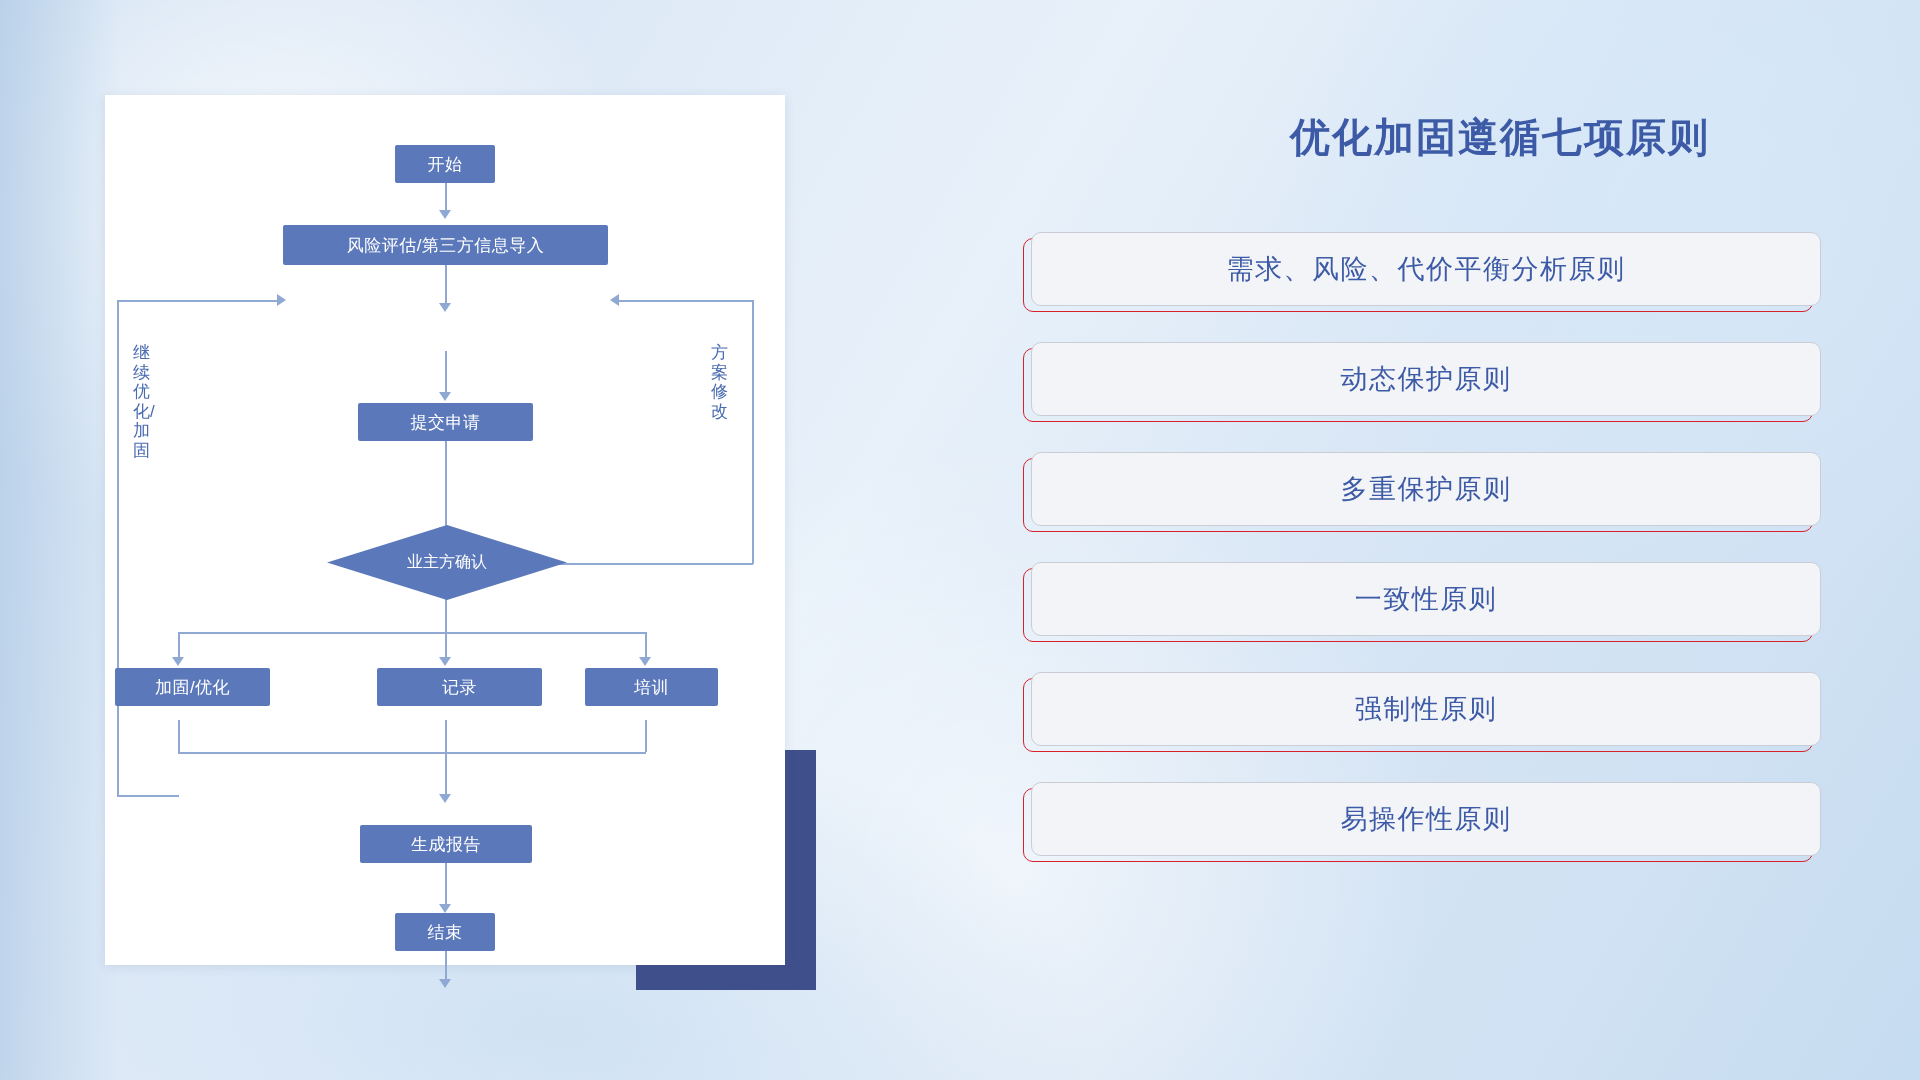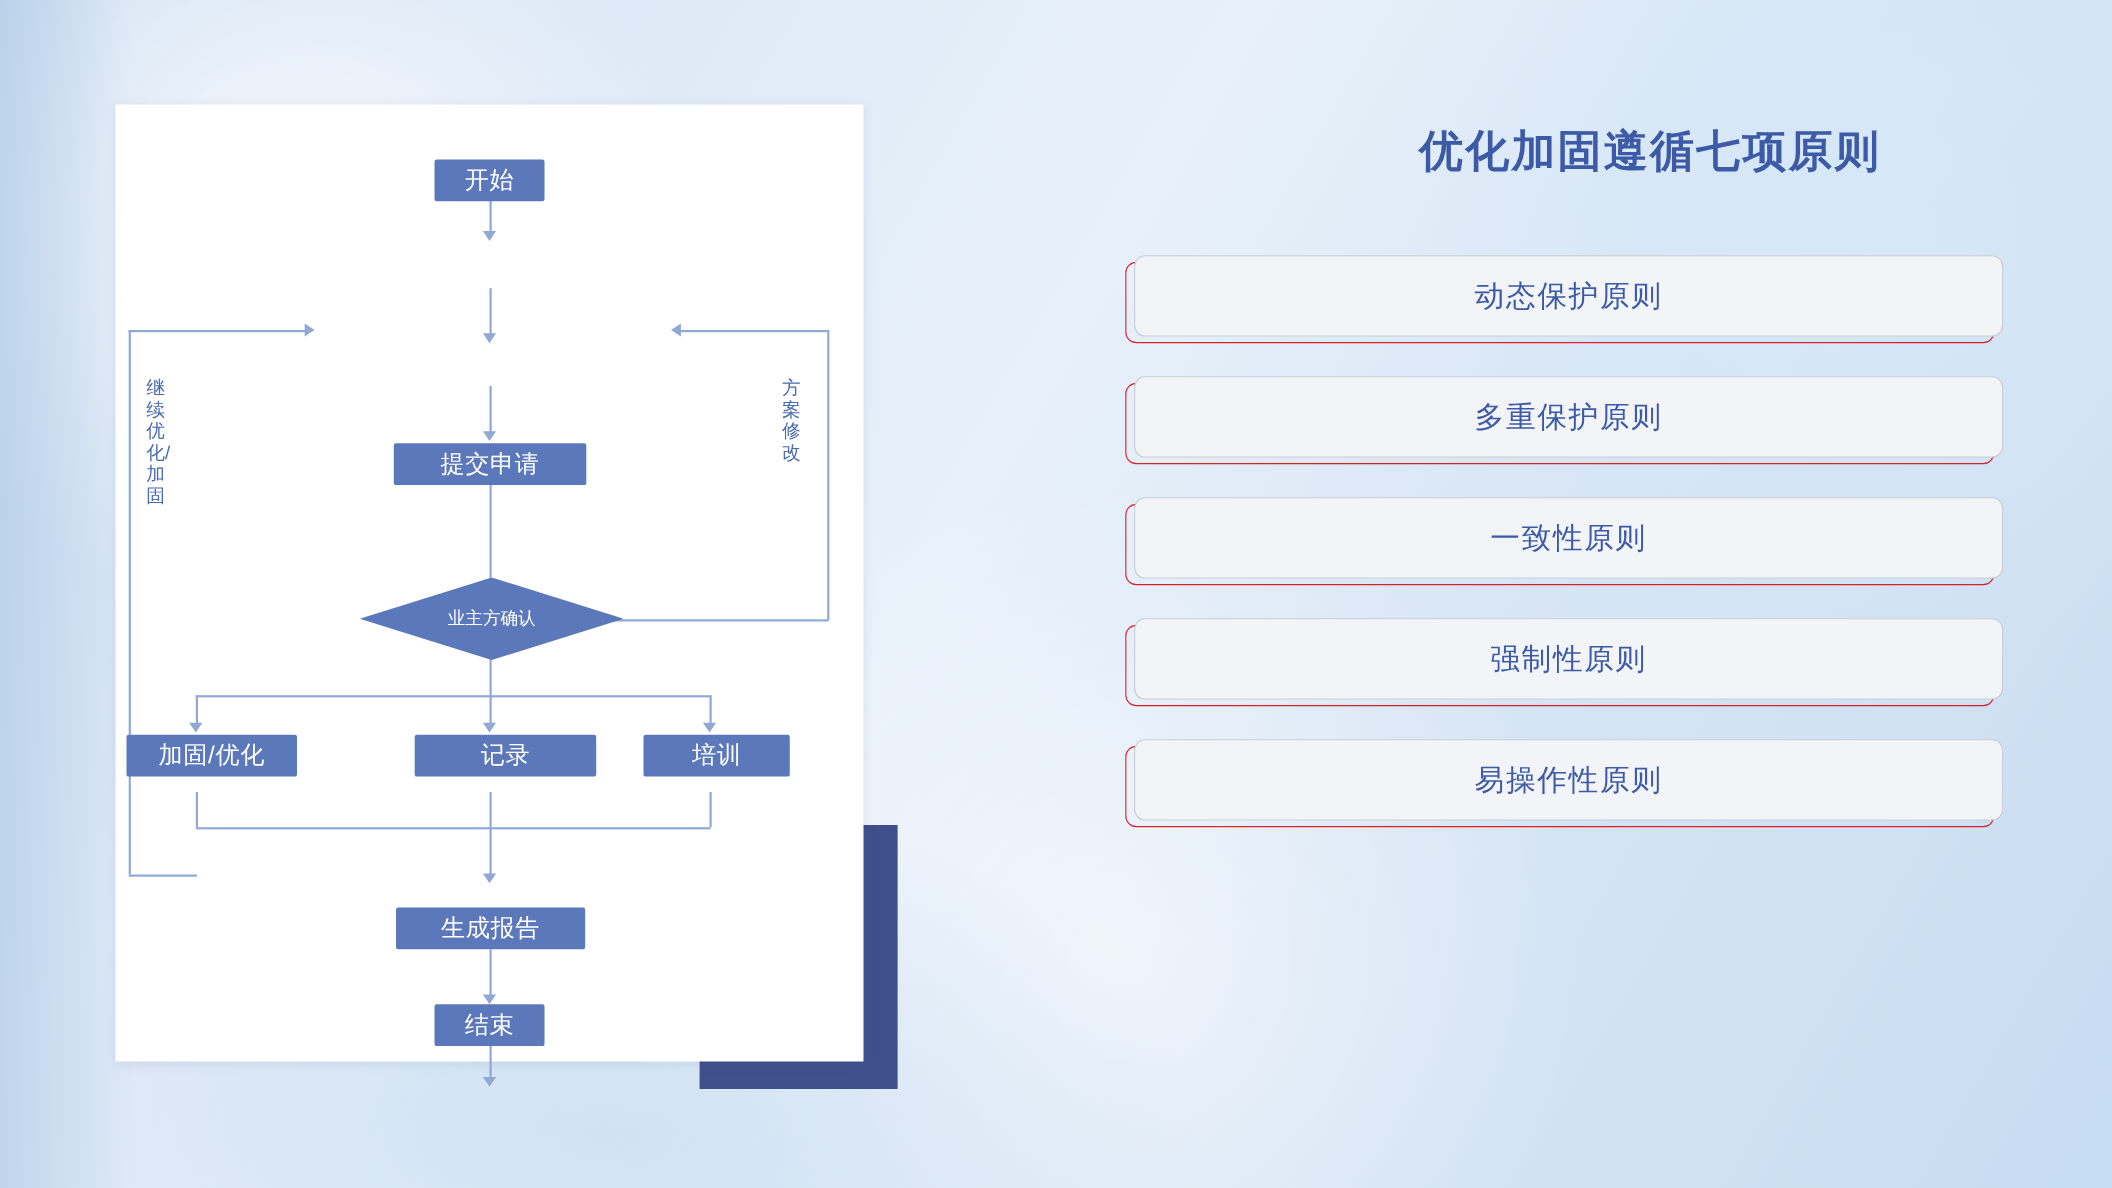--- a/index.html
+++ b/index.html
@@ -69,21 +69,21 @@
   .flow-inner {
     position: relative;
     width: 100%;
     height: 100%;
   }
   .node {
     position: absolute;
     box-sizing: border-box;
     background: #5b79ba;
     color: #ffffff;
-    font-size: 22px;
+    font-size: 17px;
     display: flex;
     align-items: center;
     justify-content: center;
     border-radius: 2px;
     white-space: nowrap;
     letter-spacing: 0.5px;
   }
   .diamond {
     position: absolute;
     background: transparent;
@@ -243,20 +243,21 @@
     <div class="ln ln-h" style="left:12px; top:205px; width:165px;"></div>
     <div class="arrow-r" style="left:172px; top:199px;"></div>
 
     <div class="ln ln-h" style="left:420px; top:468px; width:228px;"></div>
     <div class="ln ln-v" style="left:647px; top:205px; height:264px;"></div>
     <div class="ln ln-h" style="left:512px; top:205px; width:136px;"></div>
     <div class="arrow-l" style="left:505px; top:199px;"></div>
 
     <div class="node" style="left:290px; top:50px; width:100px; height:38px;">开始</div>
 
+    <div class="node" style="left:178px; top:130px; width:325px; height:40px;">风险评估/第三方信息导入</div>
 
 
     <div class="node" style="left:253px; top:308px; width:175px; height:38px;">提交申请</div>
 
     <div class="diamond" style="left:222px; top:430px; width:240px; height:75px;">
       <div class="dshape"></div>
       <div class="dlabel">业主方确认</div>
     </div>
 
     <div class="node" style="left:10px; top:573px; width:155px; height:38px;">加固/优化</div>
@@ -275,20 +276,24 @@
     <div class="side-label" style="left:606px; top:248px;">方案修改</div>
 
   </div>
 </div>
 
 <div class="right-title">优化加固遵循七项原则</div>
 
 <div class="principles">
   <div class="principle">
     <div class="accent"></div>
+    <div class="face">需求、风险、代价平衡分析原则</div>
+  </div>
+  <div class="principle">
+    <div class="accent"></div>
     <div class="face">动态保护原则</div>
   </div>
   <div class="principle">
     <div class="accent"></div>
     <div class="face">多重保护原则</div>
   </div>
   <div class="principle">
     <div class="accent"></div>
     <div class="face">一致性原则</div>
   </div>

